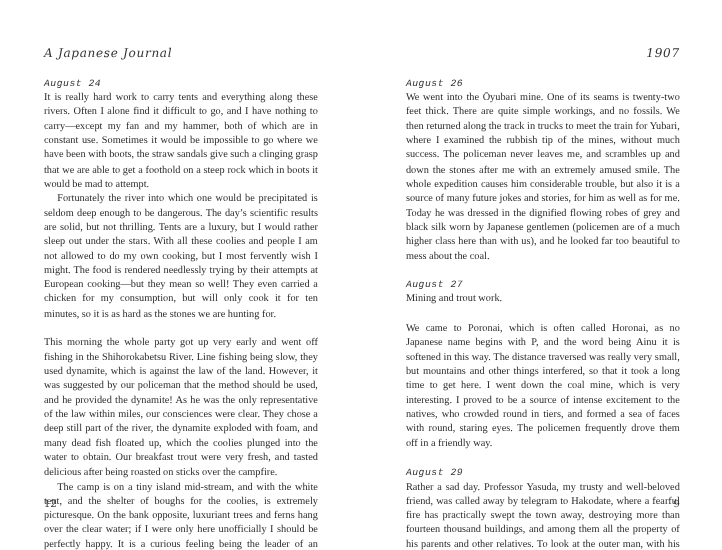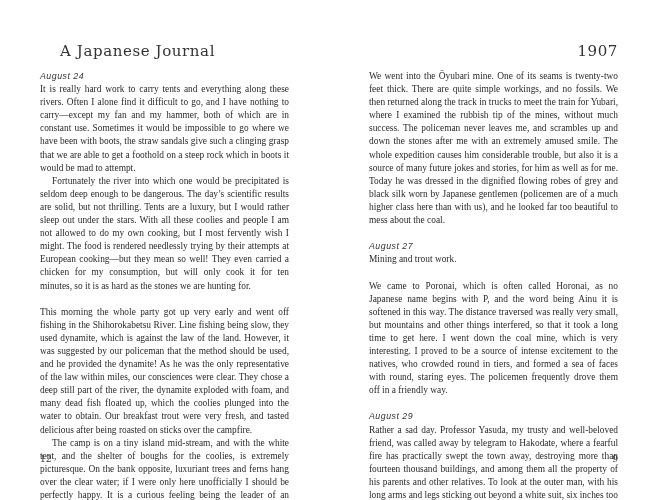--- a/index.html
+++ b/index.html
@@ -2,28 +2,28 @@
 <html><head>
   <meta charset="utf-8">
   <style>
     html, body { margin: 0; padding: 0; background: #ffffff; }
     body { width: 656px; height: 500px; position: relative; overflow: hidden;
            font-family: "Liberation Serif", "DejaVu Serif", serif; color: #2a2a2a; }
     .page { position: absolute; top: 0; height: 500px; background: #ffffff; }
     .page.left { left: 0; width: 328px; }
     .page.right { left: 332px; width: 328px; }
     .running-head { position: absolute; top: 42px; font-family: "DejaVu Serif", serif;
-                    font-size: 15px; letter-spacing: 0.6px; color: #333; margin-left: 20px; }
+                    font-style: italic; font-size: 11px; letter-spacing: 0.6px; color: #333; }
     .page.left .running-head { left: 40px; }
     .page.right .running-head { right: 42px; }
     .text-block { position: absolute; top: 70px; width: 249px; font-size: 9.4px; line-height: 13.1px; }
     .page.left .text-block { left: 40px; }
     .page.right .text-block { left: 37px; }
     .entry { margin-bottom: 13.1px; }
-    .entry-date { font-family: Liberation Sans, sans-serif; font-style: italic; font-size: 8.8px;
+    .entry-date { font-family: Liberation Mono, monospace; font-style: italic; font-size: 8.8px;
                   letter-spacing: 0.5px; color: #333; line-height: 13.1px; }
     .para { margin: 0; text-align: justify; text-align-last: left; font-family: Liberation Serif, serif; }
     .para.indent { text-indent: 12px; }
     .folio { position: absolute; top: 454px; font-family: "DejaVu Serif", serif;
              font-size: 9px; color: #333; text-align: right; }
     .page.left .folio { left: 40px; }
     .page.right .folio { right: 42px; }
   </style>
 </head>
 <body>
@@ -41,20 +41,21 @@
       <p class="para indent">The camp is on a tiny island mid-stream, and with the white tent, and the shelter of boughs for the coolies, is extremely picturesque. On the bank opposite, luxuriant trees and ferns hang over the clear water; if I were only here unofficially I should be perfectly happy. It is a curious feeling being the leader of an expedition and being fussed after so much, and determining whether a dozen men shall go upstream or down, sleep here or walk on farther. We are returning to the little coal mine settlement of Ōyubari tonight, after collecting a good many specimens.</p>
     </div>
   </div>
   <div class="folio">12</div>
 </div>
 
 <div class="page right">
   <div class="running-head">1907</div>
   <div class="text-block">
     <div class="entry">
+      <div class="entry-date">August 26</div>
       <p class="para">We went into the Ōyubari mine. One of its seams is twenty-two feet thick. There are quite simple workings, and no fossils. We then returned along the track in trucks to meet the train for Yubari, where I examined the rubbish tip of the mines, without much success. The policeman never leaves me, and scrambles up and down the stones after me with an extremely amused smile. The whole expedition causes him considerable trouble, but also it is a source of many future jokes and stories, for him as well as for me. Today he was dressed in the dignified flowing robes of grey and black silk worn by Japanese gentlemen (policemen are of a much higher class here than with us), and he looked far too beautiful to mess about the coal.</p>
     </div>
     <div class="entry">
       <div class="entry-date">August 27</div>
       <p class="para">Mining and trout work.</p>
     </div>
     <div class="entry">
       <p class="para">We came to Poronai, which is often called Horonai, as no Japanese name begins with P, and the word being Ainu it is softened in this way. The distance traversed was really very small, but mountains and other things interfered, so that it took a long time to get here. I went down the coal mine, which is very interesting. I proved to be a source of intense excitement to the natives, who crowded round in tiers, and formed a sea of faces with round, staring eyes. The policemen frequently drove them off in a friendly way.</p>
     </div>
     <div class="entry">

